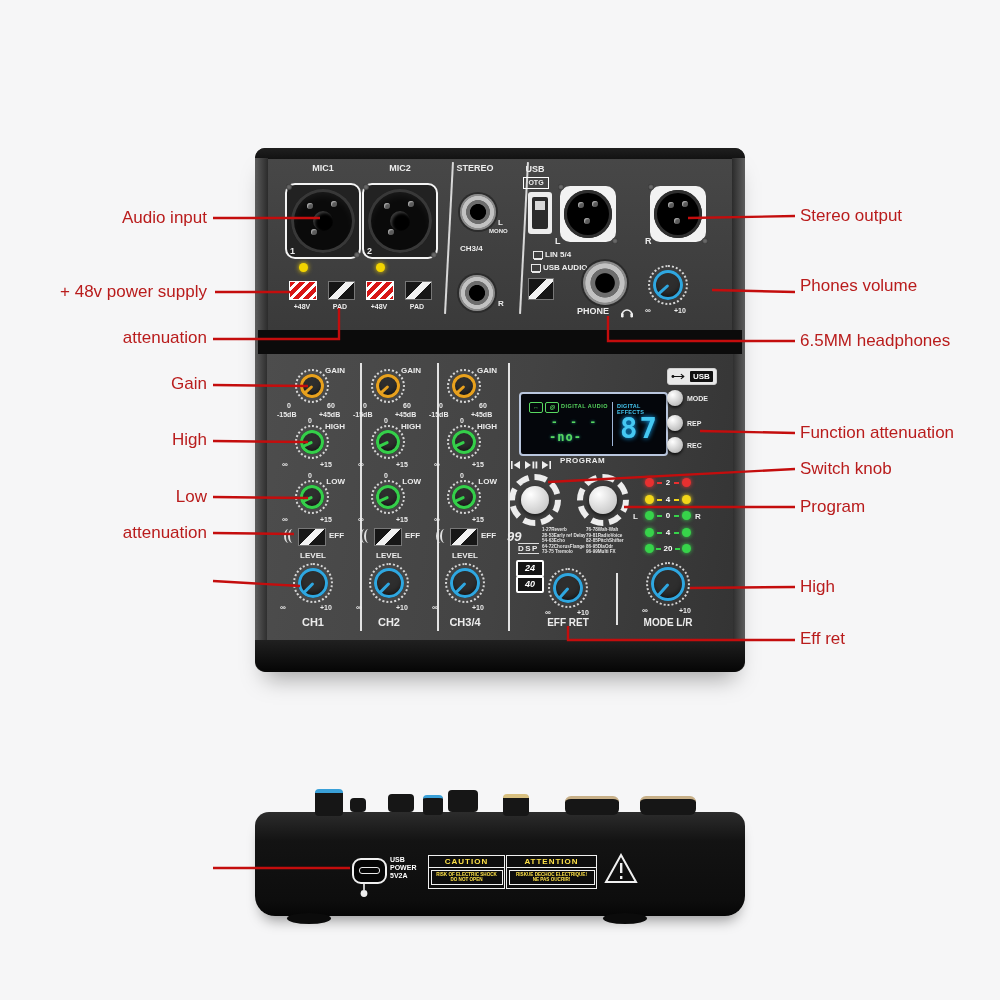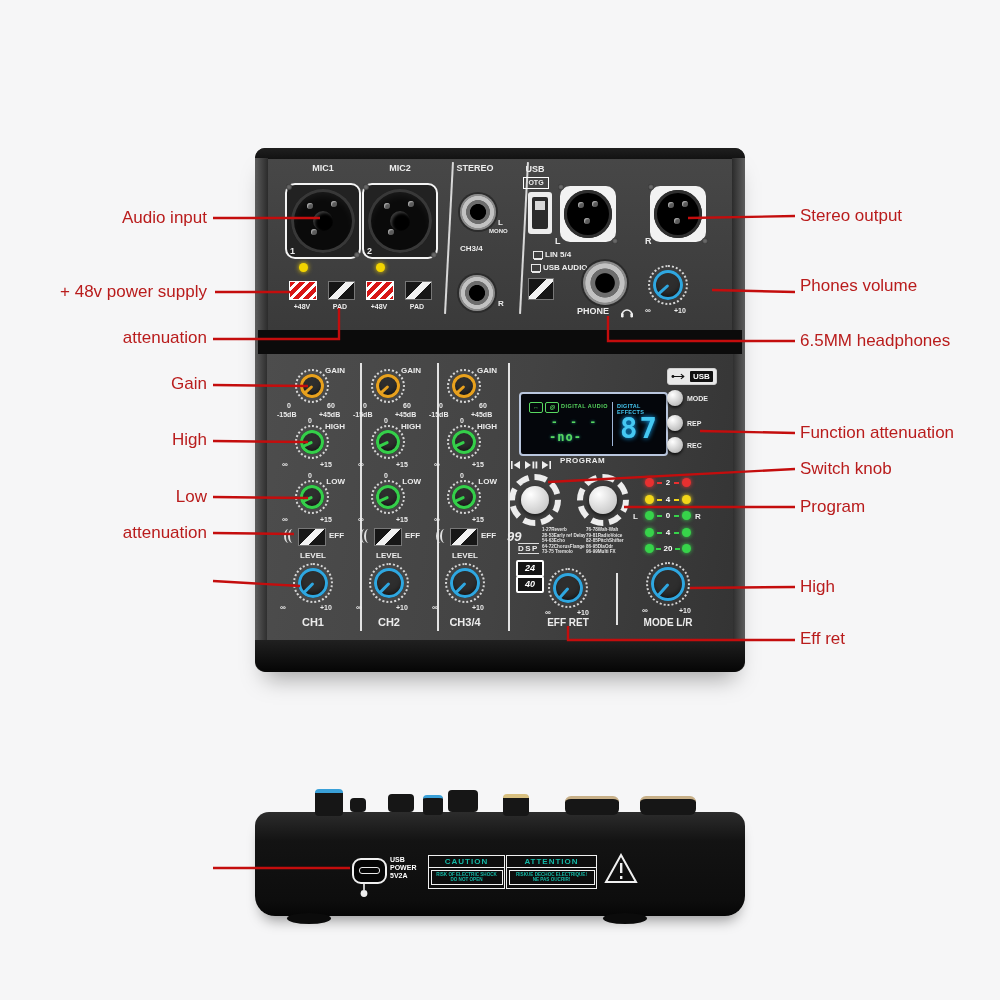--- a/index.html
+++ b/index.html
@@ -94,21 +94,21 @@
 
   
   .mixer-rear{position:absolute;left:255px;top:785px;width:490px;height:150px;}
   .rear-body{position:absolute;left:0;top:27px;width:490px;height:104px;border-radius:14px 14px 20px 20px;
              background:linear-gradient(#2c2c2c,#131313 28%,#0d0d0d 85%,#060606);
              box-shadow:0 10px 14px -6px rgba(0,0,0,.4);}
   .sil{position:absolute;background:#161616;border-radius:4px;z-index:1;}
   .foot{position:absolute;width:44px;height:11px;background:#0b0b0b;border-radius:50%;}
   .usbc{position:absolute;border:2px solid #f0f0f0;border-radius:9px;background:#050505;z-index:3;}
   .usbc i{position:absolute;left:5px;right:5px;top:7px;height:5px;border:1.5px solid #e8e8e8;border-radius:3px;}
-  .warnbox{position:absolute;border:1px solid #f0f0f0;color:#14b8a6;z-index:3;background:#0d0d0d;}
+  .warnbox{position:absolute;border:1px solid #f0f0f0;color:#fde047;z-index:3;background:#0d0d0d;}
   .warnbox .wtitle{display:block;text-align:center;font-size:8px;font-weight:bold;letter-spacing:1px;
                    border-bottom:1px solid #f0f0f0;line-height:11px;}
   .warnbox .winner{display:block;margin:1.5px;border:1px solid #f0f0f0;text-align:center;padding:1px 0;}
   .warnbox .winner span{display:block;font-size:4.6px;font-weight:bold;line-height:5.5px;white-space:nowrap;}
 </style>
 </head>
 <body>
 
 <div class="canvas">
 

